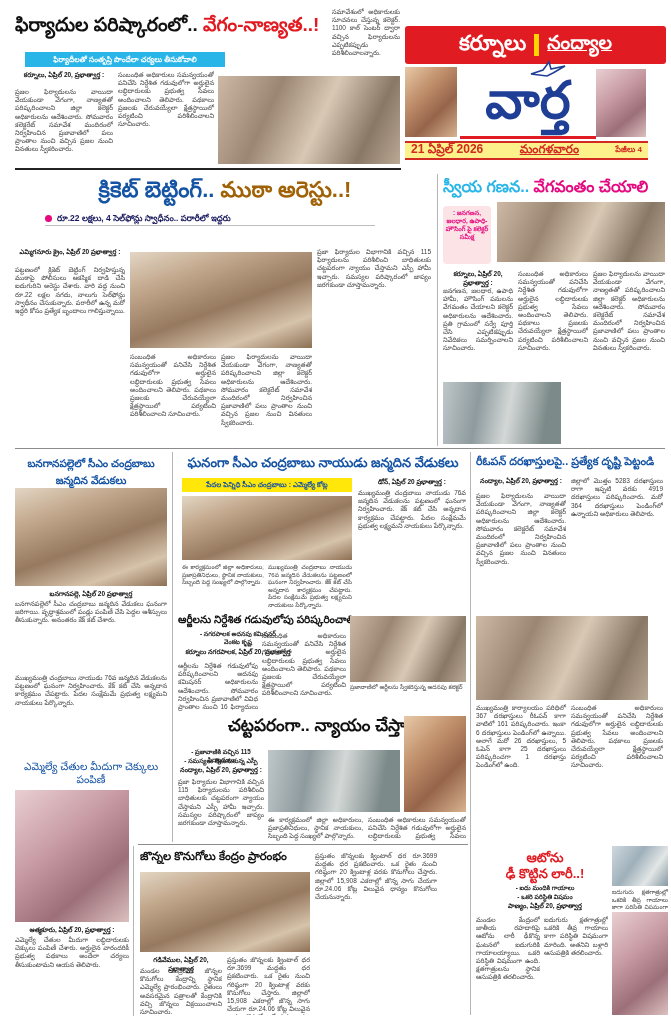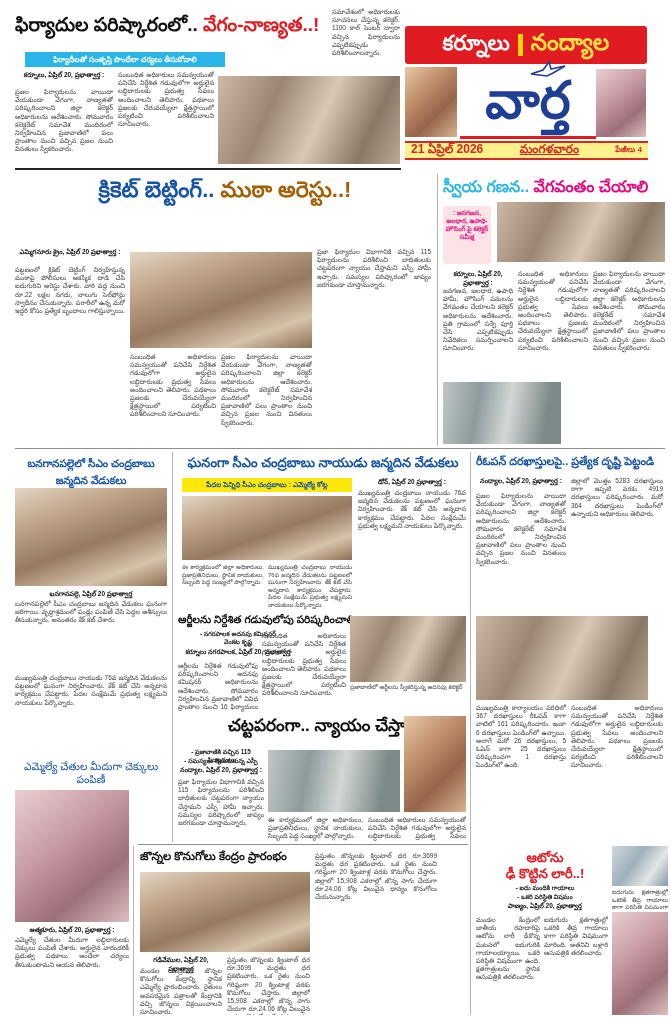--- a/index.html
+++ b/index.html
@@ -33,24 +33,24 @@
     <span style="color:#111;">ఫిర్యాదుల పరిష్కారంలో..</span>
     <span style="color:#e11b22;">వేగం-నాణ్యత..!</span>
   </div>
   <div class="abs" style="left:25px;top:52px;width:200px;height:15px;background:#29b5e8;color:#fff;font-size:7.5px;font-weight:bold;text-align:center;line-height:15px;overflow:hidden;">ఫిర్యాదీలతో సంతృప్తి పొందేలా చర్యలు తీసుకోవాలి</div>
   <div class="abs dl" style="left:15px;top:71px;width:98px;">కర్నూలు, ఏప్రిల్ 20, ప్రభాత్వార్త :</div>
   <div class="abs body-text" style="left:15px;top:88px;width:98px;height:78px;">ప్రజల ఫిర్యాదులను వాయిదా వేయకుండా వేగంగా, నాణ్యతతో పరిష్కరించాలని జిల్లా కలెక్టర్ అధికారులను ఆదేశించారు. సోమవారం కలెక్టరేట్ సమావేశ మందిరంలో నిర్వహించిన ప్రజావాణిలో పలు ప్రాంతాల నుంచి వచ్చిన ప్రజల నుంచి వినతులు స్వీకరించారు.</div>
   <div class="abs body-text" style="left:118px;top:71px;width:96px;height:95px;">సంబంధిత అధికారులు సమన్వయంతో పనిచేసి నిర్దేశిత గడువులోగా అర్హులైన లబ్ధిదారులకు ప్రభుత్వ సేవలు అందించాలని తెలిపారు. పథకాలు ప్రజలకు చేరువయ్యేలా క్షేత్రస్థాయిలో పర్యటించి పరిశీలించాలని సూచించారు.</div>
   <div class="abs body-text" style="left:332px;top:8px;width:68px;height:64px;">సమావేశంలో అధికారులకు సూచనలు చేస్తున్న కలెక్టర్. 1100 కాల్ సెంటర్ ద్వారా వచ్చిన ఫిర్యాదులను ఎప్పటికప్పుడు పరిశీలించాలన్నారు.</div>
   <div class="abs photo ph-meet" style="left:218px;top:76px;width:182px;height:88px;"></div>
 
-  <div class="abs" style="left:405px;top:26px;width:242px;height:38px;background:#e01b22;border-radius:3px;display:flex;align-items:center;justify-content:center;gap:8px;">
+  <div class="abs" style="left:405px;top:26px;width:261px;height:38px;background:#e01b22;border-radius:3px;display:flex;align-items:center;justify-content:center;gap:8px;">
     <span style="color:#fff;font-weight:bold;font-size:21px;">కర్నూలు</span>
     <span style="display:inline-block;width:5px;height:22px;background:#ffd400;"></span>
-    <span style="color:#fde047;font-weight:bold;font-size:23px;">నంద్యాల</span>
+    <span style="color:#ffffff;font-weight:bold;font-size:19px;text-decoration:underline;">నంద్యాల</span>
   </div>
   <div class="abs photo ph-warm" style="left:405px;top:67px;width:52px;height:70px;"></div>
   <div class="abs photo ph-pink" style="left:596px;top:69px;width:50px;height:68px;"></div>
   <div class="abs" style="left:527px;top:60px;width:40px;height:18px;">
     <svg width="40" height="18" viewBox="0 0 40 18">
       <path d="M4 14 L16 10 L22 2 L24 9 L38 6 L26 13 L20 16 Z" fill="#ffffff" stroke="#1f3e95" stroke-width="1.5"></path>
     </svg>
   </div>
   <div class="abs" style="left:458px;top:64px;width:140px;height:72px;color:#1f3e95;font-weight:bold;font-size:52px;line-height:72px;text-align:center;">వార్త</div>
   <div class="abs" style="left:460px;top:136px;width:136px;height:3px;background:#e01b22;"></div>
@@ -58,20 +58,24 @@
     <span style="color:#d22a22;font-size:12px;font-weight:bold;">21 ఏప్రిల్ 2026</span>
     <span style="color:#d22a22;font-size:12px;font-weight:bold;text-decoration:underline;">మంగళవారం</span>
     <span style="color:#d22a22;font-size:8px;font-weight:bold;">పేజీలు 4</span>
   </div>
 
   <div class="abs" style="left:15px;top:168px;width:386px;height:2px;background:#222;"></div>
 
   <div class="abs h-two" style="left:15px;top:177px;width:420px;font-size:22px;text-align:center;">
     <span style="color:#1553a4;">క్రికెట్ బెట్టింగ్..</span>
     <span style="color:#a16207;">ముఠా అరెస్టు..!</span>
+  </div>
+  <div class="abs bullet-row" style="left:45px;top:213px;width:330px;">
+    <span class="bullet-dot"></span>
+    <span class="bullet-txt">రూ.22 లక్షలు, 4 సెల్‌ఫోన్లు స్వాధీనం.. పరారీలో ఇద్దరు</span>
   </div>
   <div class="abs dl" style="left:15px;top:248px;width:110px;">ఎమ్మిగనూరు క్రైం, ఏప్రిల్ 20 ప్రభాత్వార్త :</div>
   <div class="abs body-text" style="left:15px;top:266px;width:110px;height:180px;">పట్టణంలో క్రికెట్ బెట్టింగ్ నిర్వహిస్తున్న ముఠాపై పోలీసులు ఆకస్మిక దాడి చేసి ఐదుగురిని అరెస్టు చేశారు. వారి వద్ద నుంచి రూ.22 లక్షల నగదు, నాలుగు సెల్‌ఫోన్లు స్వాధీనం చేసుకున్నారు. పరారీలో ఉన్న మరో ఇద్దరి కోసం ప్రత్యేక బృందాలు గాలిస్తున్నాయి.</div>
   <div class="abs photo ph-crowd" style="left:130px;top:252px;width:182px;height:96px;"></div>
   <div class="abs body-text" style="left:130px;top:353px;width:86px;height:93px;">సంబంధిత అధికారులు సమన్వయంతో పనిచేసి నిర్దేశిత గడువులోగా అర్హులైన లబ్ధిదారులకు ప్రభుత్వ సేవలు అందించాలని తెలిపారు. పథకాలు ప్రజలకు చేరువయ్యేలా క్షేత్రస్థాయిలో పర్యటించి పరిశీలించాలని సూచించారు.</div>
   <div class="abs body-text" style="left:221px;top:353px;width:91px;height:93px;">ప్రజల ఫిర్యాదులను వాయిదా వేయకుండా వేగంగా, నాణ్యతతో పరిష్కరించాలని జిల్లా కలెక్టర్ అధికారులను ఆదేశించారు. సోమవారం కలెక్టరేట్ సమావేశ మందిరంలో నిర్వహించిన ప్రజావాణిలో పలు ప్రాంతాల నుంచి వచ్చిన ప్రజల నుంచి వినతులు స్వీకరించారు.</div>
   <div class="abs body-text" style="left:317px;top:248px;width:114px;height:198px;">ప్రజా ఫిర్యాదుల విభాగానికి వచ్చిన 115 ఫిర్యాదులను పరిశీలించి బాధితులకు చట్టపరంగా న్యాయం చేస్తామని ఎస్పీ హామీ ఇచ్చారు. సమస్యల పరిష్కారంలో జాప్యం జరగకుండా చూస్తామన్నారు.</div>
 
   <div class="abs vline" style="left:437px;top:174px;width:1px;height:272px;"></div>
 

